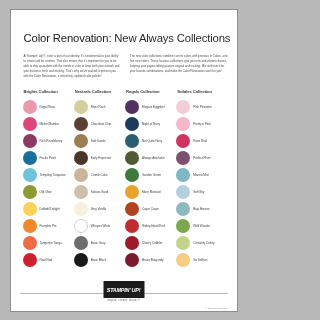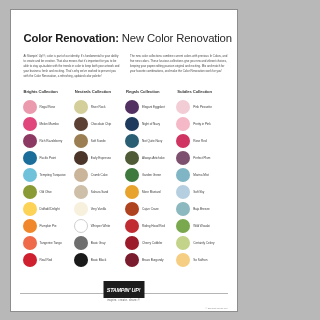--- a/index.html
+++ b/index.html
@@ -11,21 +11,21 @@
   }
   #page {
     width:228px; height:303px;
     background:#ffffff;
     margin-top:9px;
     border:1px solid #8d8d8d;
     position:relative;
     padding:11px 9px 0 9px;
   }
   .title { margin-top:8px; margin-left:4px; line-height:1; white-space:nowrap; }
-  .title .b { font-weight:bold; font-size:11.3px; color:#1a1a1a; letter-spacing:-0.15px; }
+  .title .b { font-weight:normal; font-size:11.3px; color:#1a1a1a; letter-spacing:-0.15px; }
   .title .n { font-weight:normal; font-size:11.3px; color:#2a2a2a; letter-spacing:-0.15px; }
   .cols { display:flex; gap:9px; margin-top:9px; margin-left:4px; }
   .col-p { width:99px; }
   .col-p p {
     font-size:2.85px; line-height:1.72; color:#4a4a4a; text-align:left;
   }
   .grid { display:flex; margin-top:11px; margin-left:3px; gap:0; }
   .grp { width:55px; }
   .grp-h {
     font-size:4.2px; font-weight:bold; color:#3a3a3a;
@@ -64,21 +64,21 @@
     position:absolute; right:9px; bottom:2px;
     font-size:2.2px; color:#8a8a8a; white-space:nowrap;
   }
 </style>
 </head>
 <body>
 
 <div id="page">
 
   <div class="title">
-    <span class="b">Color Renovation:</span><span class="n"> New Color Renovation</span>
+    <span class="b">Color Renovation:</span><span class="n"> New Always Collections</span>
   </div>
 
   <div class="cols">
     <div class="col-p">
       <p>At Stampin' Up!®, color is part of our identity. It's fundamental to your ability to create and be creative. That also means that it's important for you to be able to stay up-to-date with the trends in color to keep both your artwork and your business fresh and exciting. That's why we've worked to present you with the Color Renovation, a refreshing, updated color palette!</p>
     </div>
     <div class="col-p">
       <p>The new color collections combine current colors with previous In Colors, and five new colors. These luscious collections give you new and vibrant choices, keeping your papercrafting passion original and exciting. Mix and match for your favorite combinations, and make the Color Renovation work for you!</p>
     </div>
   </div>

